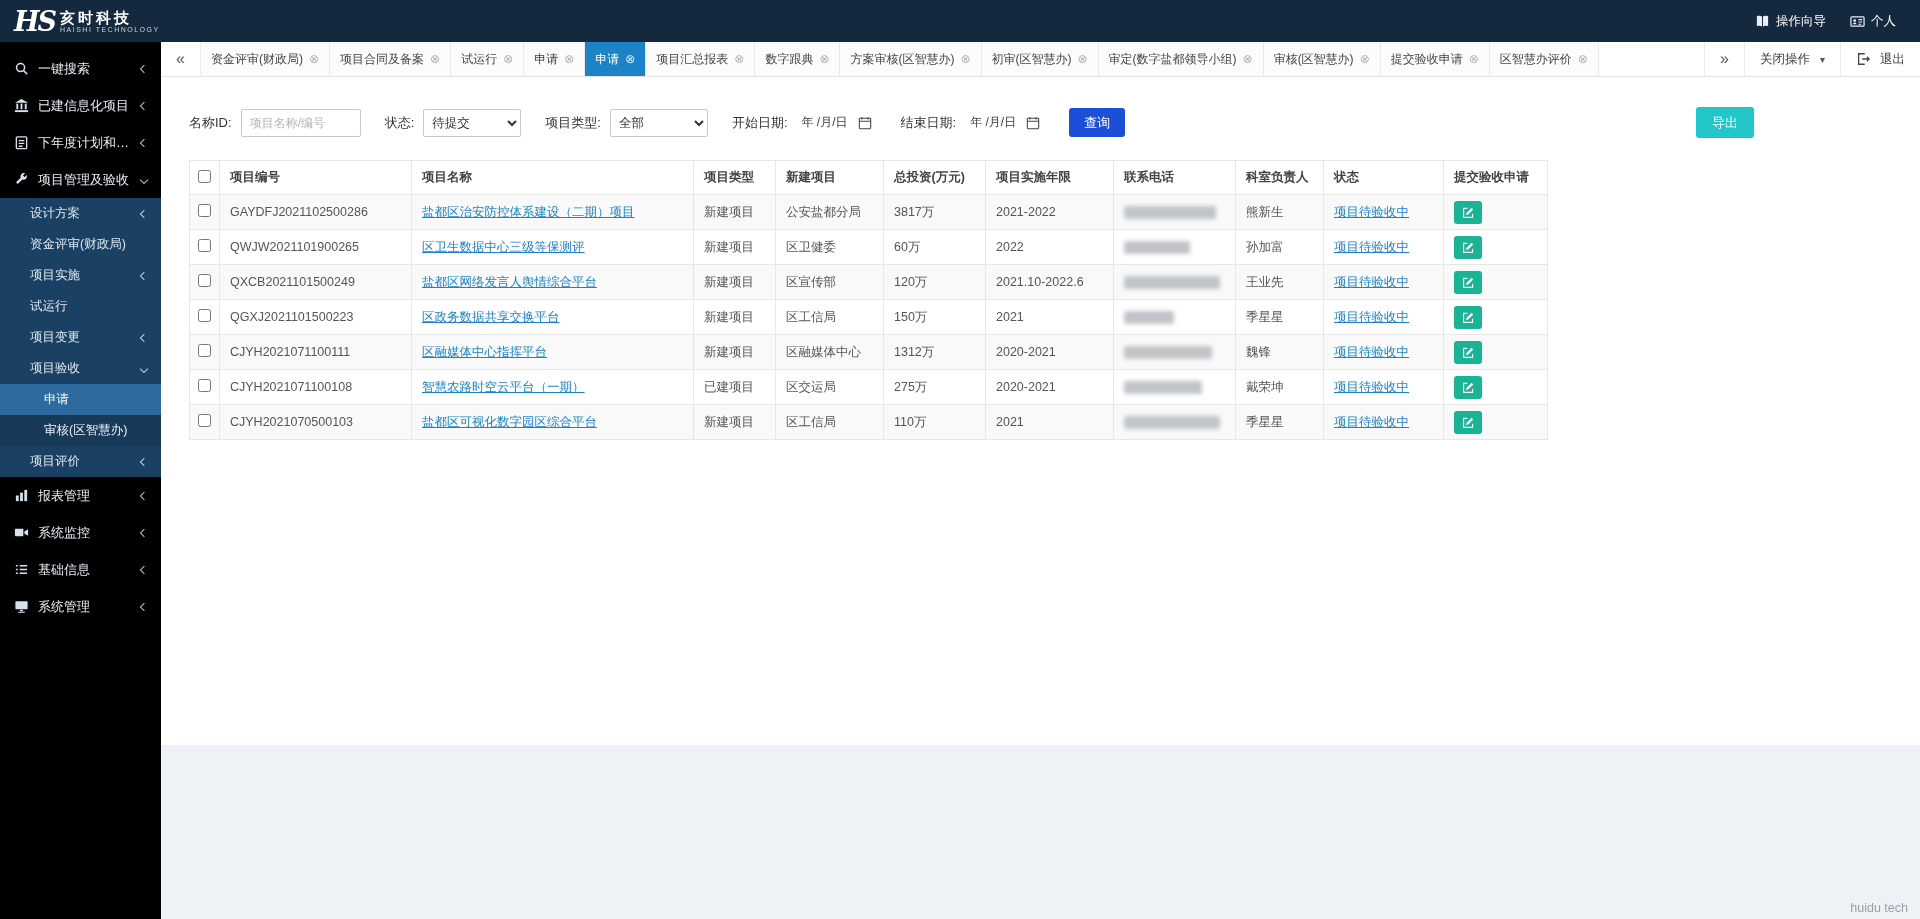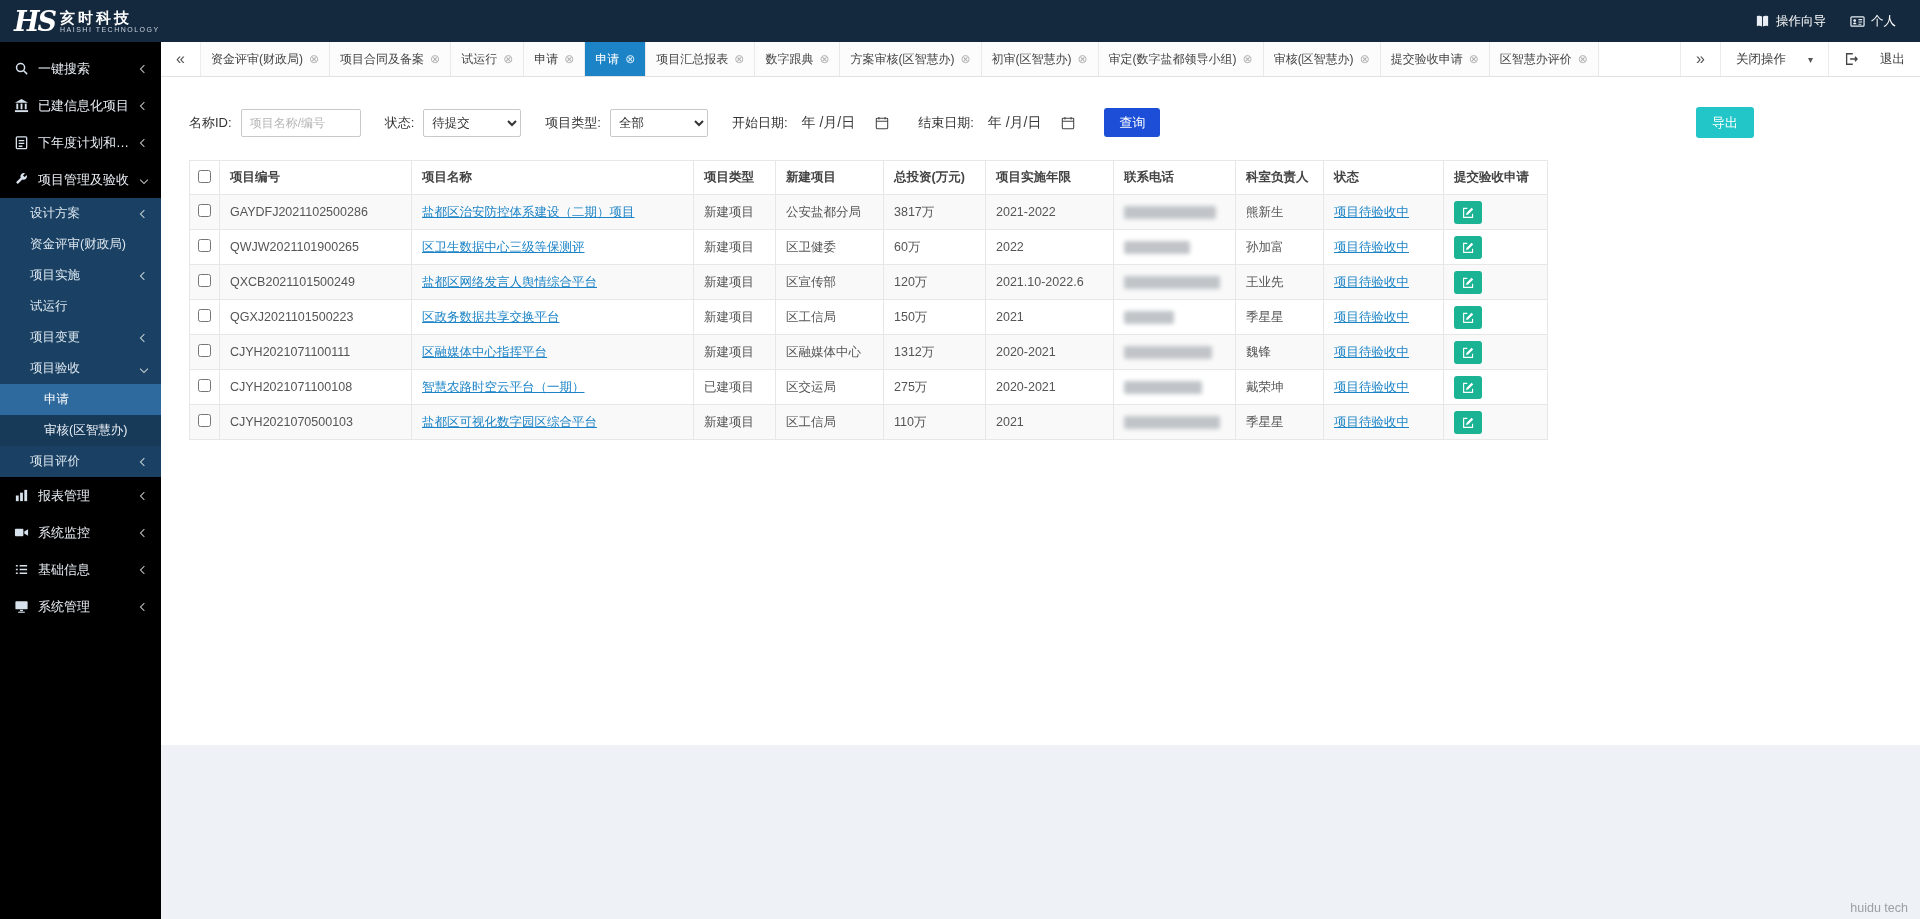--- a/index.html
+++ b/index.html
@@ -41,32 +41,32 @@
   
   .tabbar{height:35px;flex:0 0 35px;background:#fff;border-bottom:1px solid #e2e2e2;display:flex;align-items:stretch}
   .tab-scroll{width:40px;border:none;background:#fff;color:#555;font-size:16px;cursor:pointer;font-family:inherit}
   .tab-scroll.left{border-right:1px solid #ececec}
   .tab-scroll.right{border-left:1px solid #ececec}
   .tabs{display:flex;flex:1;overflow:hidden}
   .tab{display:flex;align-items:center;gap:6px;padding:0 10px;font-size:12px;color:#444;background:#fcfcfc;border-right:1px solid #e9e9e9;white-space:nowrap;cursor:pointer}
   .tab-close{color:#b0b0b0;font-size:12px;line-height:1}
   .tab.active{background:#1c84c6;color:#fff}
   .tab.active .tab-close{color:#d8edfa}
-  .tab-action{display:flex;align-items:center;gap:22px;padding:0 15px;font-size:12.5px;color:#3a3a3a;border-left:1px solid #ececec;cursor:pointer;white-space:nowrap}
+  .tab-action{display:flex;align-items:center;gap:10px;padding:0 15px;font-size:12.5px;color:#3a3a3a;border-left:1px solid #ececec;cursor:pointer;white-space:nowrap}
   .caret{font-size:10px;color:#555}
   .ticon.dark{color:#444;width:14px;height:14px}
 
   
   .panel{background:#fff;padding:16px 28px 24px;min-height:668px}
   .filterbar{display:flex;align-items:center;gap:24px;padding:14px 0 22px}
   .fgroup{display:flex;align-items:center;gap:9px;font-size:13px;color:#333}
   .txt{width:120px;height:28px;border:1px solid #c9c9c9;border-radius:2px;padding:0 8px;font-size:12px;font-family:inherit;color:#ec4899}
   .txt::placeholder{color:#b5b5b5}
   .sel{height:28px;min-width:98px;border:1px solid #c9c9c9;border-radius:2px;font-size:12.5px;font-family:inherit;background:#fff;color:#333;padding:0 4px}
-  .datefield{display:flex;align-items:center;gap:20px;height:28px;padding:0 4px;font-size:14px;color:#3a3a3a;cursor:text;border:1px solid transparent}
+  .datefield{display:flex;align-items:center;gap:10px;height:28px;padding:0 4px;font-size:12px;color:#3a3a3a;cursor:text;border:1px solid transparent}
   .dicon{width:14px;height:14px;color:#444;display:inline-flex}
   .dicon svg{width:100%;height:100%}
   .btn{height:29px;border:none;border-radius:3px;color:#fff;font-size:13px;padding:0 15px;cursor:pointer;font-family:inherit}
   .query{background:#1d4ed8}
   .spacer{flex:1}
   .export{background:#23c6c8;height:31px;margin-right:138px;padding:0 16px}
 
   
   .grid{border-collapse:collapse;table-layout:fixed;width:1358px;font-size:12.5px;color:#555}
   .grid th,.grid td{border:1px solid #e7e7e7;padding:0 10px;text-align:left;overflow:hidden;white-space:nowrap;text-overflow:ellipsis}

